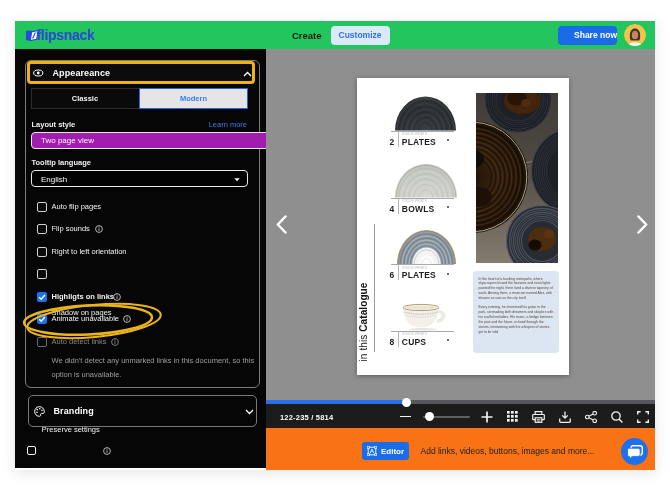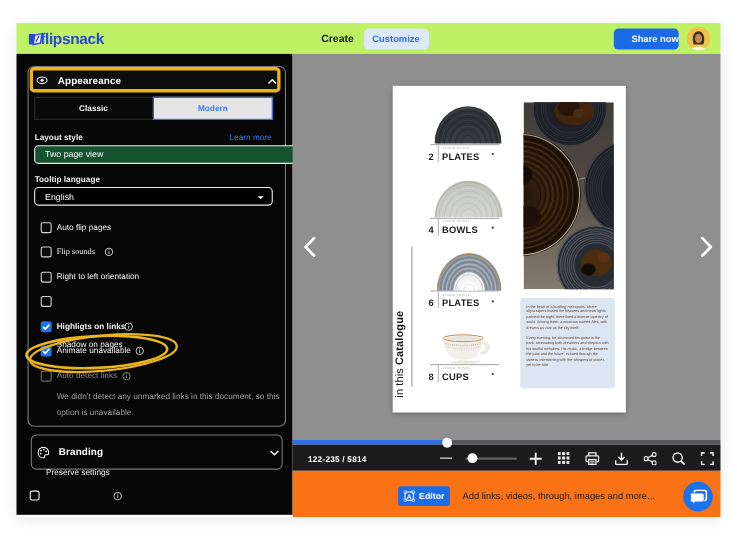--- a/index.html
+++ b/index.html
@@ -3,21 +3,21 @@
 <meta charset="utf-8">
 <style>
   * { margin:0; padding:0; box-sizing:border-box; }
   html,body { width:670px; height:491px; background:#ffffff; font-family:"Liberation Sans", sans-serif; overflow:hidden; position:relative; }
   .abs { position:absolute; }
 </style>
 </head>
 <body>
 <div class="abs" id="app" style="left:15px;top:21px;width:640px;height:449px;background:#fff;box-shadow:0 3px 14px rgba(0,0,0,0.10);">
 
-  <div class="abs" style="left:0;top:0;width:640px;height:28px;background:#bef264;">
+  <div class="abs" style="left:0;top:0;width:640px;height:28px;background:#22c55e;">
     <svg class="abs" style="left:11px;top:8px;" width="13" height="13" viewBox="0 0 13 13">
       <rect x="0" y="1.8" width="6.8" height="9.7" rx="1" fill="#2749df"></rect>
       <path d="M5.6 2.9 L12.3 1.5 L10.7 10.3 L4.2 11.5 Z" fill="#fff" stroke="#2749df" stroke-width="1.25"></path>
       <path d="M9.4 3.6 L6.6 9.4" stroke="#2749df" stroke-width="1.2"></path>
     </svg>
     <div class="abs" style="left:21.5px;top:6px;font-size:14px;font-weight:700;color:#2948dc;letter-spacing:-0.3px;">flipsnack</div>
     <div class="abs" style="left:277px;top:9px;font-size:9.5px;font-weight:700;color:#16181c;">Create</div>
     <div class="abs" style="left:315.5px;top:5px;width:59px;height:18.5px;background:#dce9fb;border-radius:4px;text-align:center;line-height:18.5px;font-size:8.5px;font-weight:700;color:#2d6ff0;">Customize</div>
     <div class="abs" style="left:543px;top:4.5px;width:59px;height:19px;background:#1b6be8;border-radius:4px;text-align:right;line-height:19px;font-size:8.5px;font-weight:700;color:#fff;">Share now</div>
     <div class="abs" style="left:609px;top:3px;width:22px;height:22px;border-radius:50%;overflow:hidden;">
@@ -40,37 +40,37 @@
       </svg>
 <div class="abs" style="left:37.5px;top:19px;font-size:9px;font-weight:700;color:#fff;letter-spacing:0.1px;">Appeareance</div>
 <svg class="abs" style="left:228px;top:21.5px;" width="9" height="6" viewBox="0 0 9 6">
         <path d="M1 5 L4.5 1.5 L8 5" fill="none" stroke="#fff" stroke-width="1.3"></path>
       </svg>
 <div class="abs" style="left:16px;top:39px;width:217px;height:21px;border:1px solid #2c2c2c;background:#0a0a0a;"></div>
 <div class="abs" style="left:16px;top:39px;width:108px;height:21px;text-align:center;line-height:21px;font-size:7.5px;font-weight:700;color:#f5f5f5;">Classic</div>
 <div class="abs" style="left:124px;top:39px;width:109px;height:21px;background:#e5e5e5;border:1px solid #2e62d9;text-align:center;line-height:19px;font-size:7.5px;font-weight:700;color:#3b7cf6;">Modern</div>
 <div class="abs" style="left:16.5px;top:70.5px;font-size:7.5px;font-weight:700;color:#f0f0f0;">Layout style</div>
 <div class="abs" style="left:151px;top:70.5px;width:81px;text-align:right;font-size:7.5px;font-weight:500;color:#3d7bf7;">Learn more</div>
-<div class="abs" style="left:16px;top:82.5px;width:250px;height:17px;border:1px solid #e9e9e9;border-radius:4px;background:#14532d;">
+<div class="abs" style="left:16px;top:82.5px;width:250px;height:17px;border:1px solid #e9e9e9;border-radius:4px;background:#a21caf;">
   <div class="abs" style="left:9px;top:3.5px;font-size:8px;color:#fafafa;">Two page view</div>
   <svg class="abs" style="right:7px;top:7px;" width="6" height="3.5" viewBox="0 0 6 3.5">
           <path d="M0.3 0.3 L5.7 0.3 L3 3.2 Z" fill="#fff"></path>
         </svg>
       </div>
 <div class="abs" style="left:16.5px;top:108.5px;font-size:7.5px;font-weight:700;color:#f0f0f0;">Tooltip language</div>
 <div class="abs" style="left:16px;top:121px;width:217px;height:17px;border:1px solid #e9e9e9;border-radius:4px;background:#020202;">
   <div class="abs" style="left:9px;top:3.5px;font-size:8px;color:#fafafa;">English</div>
   <svg class="abs" style="right:7px;top:7px;" width="6" height="3.5" viewBox="0 0 6 3.5">
           <path d="M0.3 0.3 L5.7 0.3 L3 3.2 Z" fill="#fff"></path>
         </svg>
       </div>
 <div class="abs" style="left:22px;top:152.5px;width:10px;height:10px;border:1.4px solid #d2d2d2;border-radius:2px;background:#0a0a0a;"></div>
 <div class="abs" style="left:36.5px;top:152.9px;font-size:7.5px;font-weight:500;color:#f2f2f2;">Auto flip pages</div>
 <div class="abs" style="left:22px;top:175px;width:10px;height:10px;border:1.4px solid #d2d2d2;border-radius:2px;background:#0a0a0a;"></div>
-<div class="abs" style="left:36.5px;top:175.4px;font-size:7.5px;font-weight:500;color:#f2f2f2;font-family:Liberation Serif, serif;">Flip sounds</div>
+<div class="abs" style="left:36.5px;top:175.4px;font-size:7.5px;font-weight:500;color:#f2f2f2;">Flip sounds</div>
 <svg class="abs" style="left:80px;top:176px;" width="8" height="8" viewBox="0 0 8 8">
         <circle cx="4" cy="4" r="3.4" fill="none" stroke="#c9c9c9" stroke-width="0.9"></circle>
         <rect x="3.55" y="3.3" width="0.9" height="2.5" fill="#c9c9c9"></rect>
         <rect x="3.55" y="1.7" width="0.9" height="0.9" fill="#c9c9c9"></rect>
       </svg>
 <div class="abs" style="left:22px;top:197.5px;width:10px;height:10px;border:1.4px solid #d2d2d2;border-radius:2px;background:#0a0a0a;"></div>
 <div class="abs" style="left:36.5px;top:197.9px;font-size:7.5px;font-weight:500;color:#f2f2f2;">Right to left orientation</div>
 <div class="abs" style="left:22px;top:220px;width:10px;height:10px;border:1.4px solid #d2d2d2;border-radius:2px;background:#0a0a0a;"></div>
 <div class="abs" style="left:36.5px;top:220.39999999999998px;font-size:7.5px;font-weight:500;color:#f2f2f2;margin-top:39px;">Shadow on pages</div>
 <div class="abs" style="left:22px;top:242.5px;width:10px;height:10px;background:#1a73e8;border-radius:2px;line-height:8px;"><svg width="10" height="10" viewBox="0 0 10 10">
@@ -397,21 +397,21 @@
   <svg class="abs" style="left:5.5px;top:4px;" width="10" height="10" viewBox="0 0 10 10">
     <rect x="1.2" y="1.2" width="7.6" height="7.6" fill="none" stroke="#fff" stroke-width="0.9"></rect>
     <rect x="0.1" y="0.1" width="2.2" height="2.2" fill="#1a6ce8" stroke="#fff" stroke-width="0.8"></rect>
     <rect x="7.7" y="0.1" width="2.2" height="2.2" fill="#1a6ce8" stroke="#fff" stroke-width="0.8"></rect>
     <rect x="0.1" y="7.7" width="2.2" height="2.2" fill="#1a6ce8" stroke="#fff" stroke-width="0.8"></rect>
     <rect x="7.7" y="7.7" width="2.2" height="2.2" fill="#1a6ce8" stroke="#fff" stroke-width="0.8"></rect>
     <text x="5" y="7.2" font-size="6" font-weight="bold" fill="#fff" text-anchor="middle" font-family="Liberation Sans">A</text>
   </svg>
   <div class="abs" style="left:19.5px;top:4.8px;font-size:8px;font-weight:700;color:#fff;">Editor</div>
 </div>
-<div class="abs" style="left:154.5px;top:18px;font-size:8.5px;font-weight:500;color:#202020;">Add links, videos, through, images and more...</div>
+<div class="abs" style="left:154.5px;top:18px;font-size:8.5px;font-weight:500;color:#202020;">Add links, videos, buttons, images and more...</div>
 <div class="abs" style="left:355px;top:10px;width:27px;height:27px;border-radius:50%;background:#1f70eb;">
   <svg class="abs" style="left:5.5px;top:6.5px;" width="16" height="15" viewBox="0 0 16 15">
     <rect x="4" y="0.7" width="11.3" height="9.3" rx="2.2" fill="none" stroke="#fff" stroke-width="1.5"></rect>
     <path d="M1.8 3.2 L11 3.2 C12.2 3.2 13.2 4.2 13.2 5.4 L13.2 9.2 C13.2 10.4 12.2 11.4 11 11.4 L5.2 11.4 L2.6 13.8 L2.6 11.4 L1.8 11.4 C1.1 11.4 0.6 10.9 0.6 10.2 L0.6 4.4 C0.6 3.7 1.1 3.2 1.8 3.2 Z" fill="#fff" stroke="#1f70eb" stroke-width="0.9"></path>
   </svg>
 </div>
 </div>
 
 </div>
 

